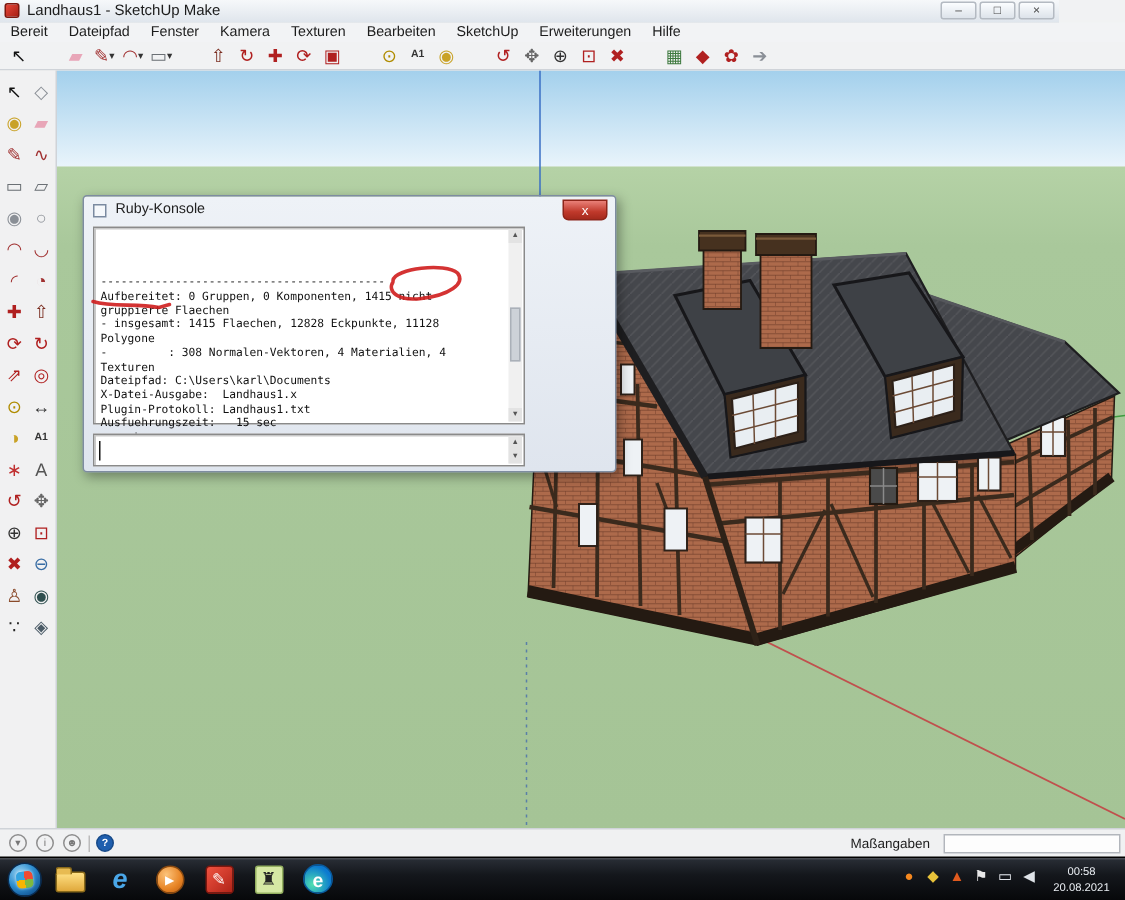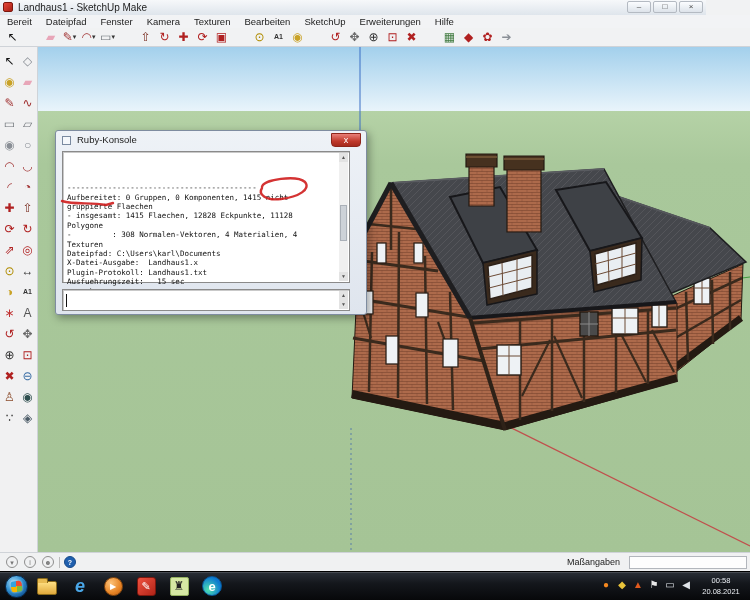--- a/index.html
+++ b/index.html
@@ -35,21 +35,21 @@
     border-right:1px solid #cfd3d8;display:grid;grid-template-columns:18px 18px;
     align-content:start;padding:3px 0 0 1px;box-sizing:border-box;}
   #tools-left .tool{width:17px;height:21px;}
   .tool .small{font-size:7px;font-weight:bold;}
 
   
   #viewport{left:38px;top:47px;width:712px;height:505px;}
   #viewport svg{display:block;}
 
   
-  #console{left:55px;top:130px;width:312px;height:185px;
+  #console{left:55px;top:130px;width:356px;height:185px;
     background:linear-gradient(#eef2f7,#dfe5ee);border:1px solid #7e8fa0;
     border:1px solid #7e8ca0;border-radius:3px;box-shadow:2px 3px 8px rgba(0,0,0,.35);
     box-sizing:border-box;}
   #console-title{left:0;top:0;width:100%;height:20px;}
   #console-icon{left:6px;top:5px;width:9px;height:9px;background:#f5f8fb;
     border:1px solid #7a8aa0;box-sizing:border-box;}
   #console-title-text{left:21px;top:3px;font-size:9.5px;color:#222;}
   #console-close{right:5px;top:2px;width:30px;height:14px;border-radius:0 0 4px 4px;
     background:linear-gradient(#e98078,#c0392b 60%,#a52a1d);border:1px solid #8e251a;
     color:#fff;font-size:9px;line-height:12px;text-align:center;box-sizing:border-box;}

